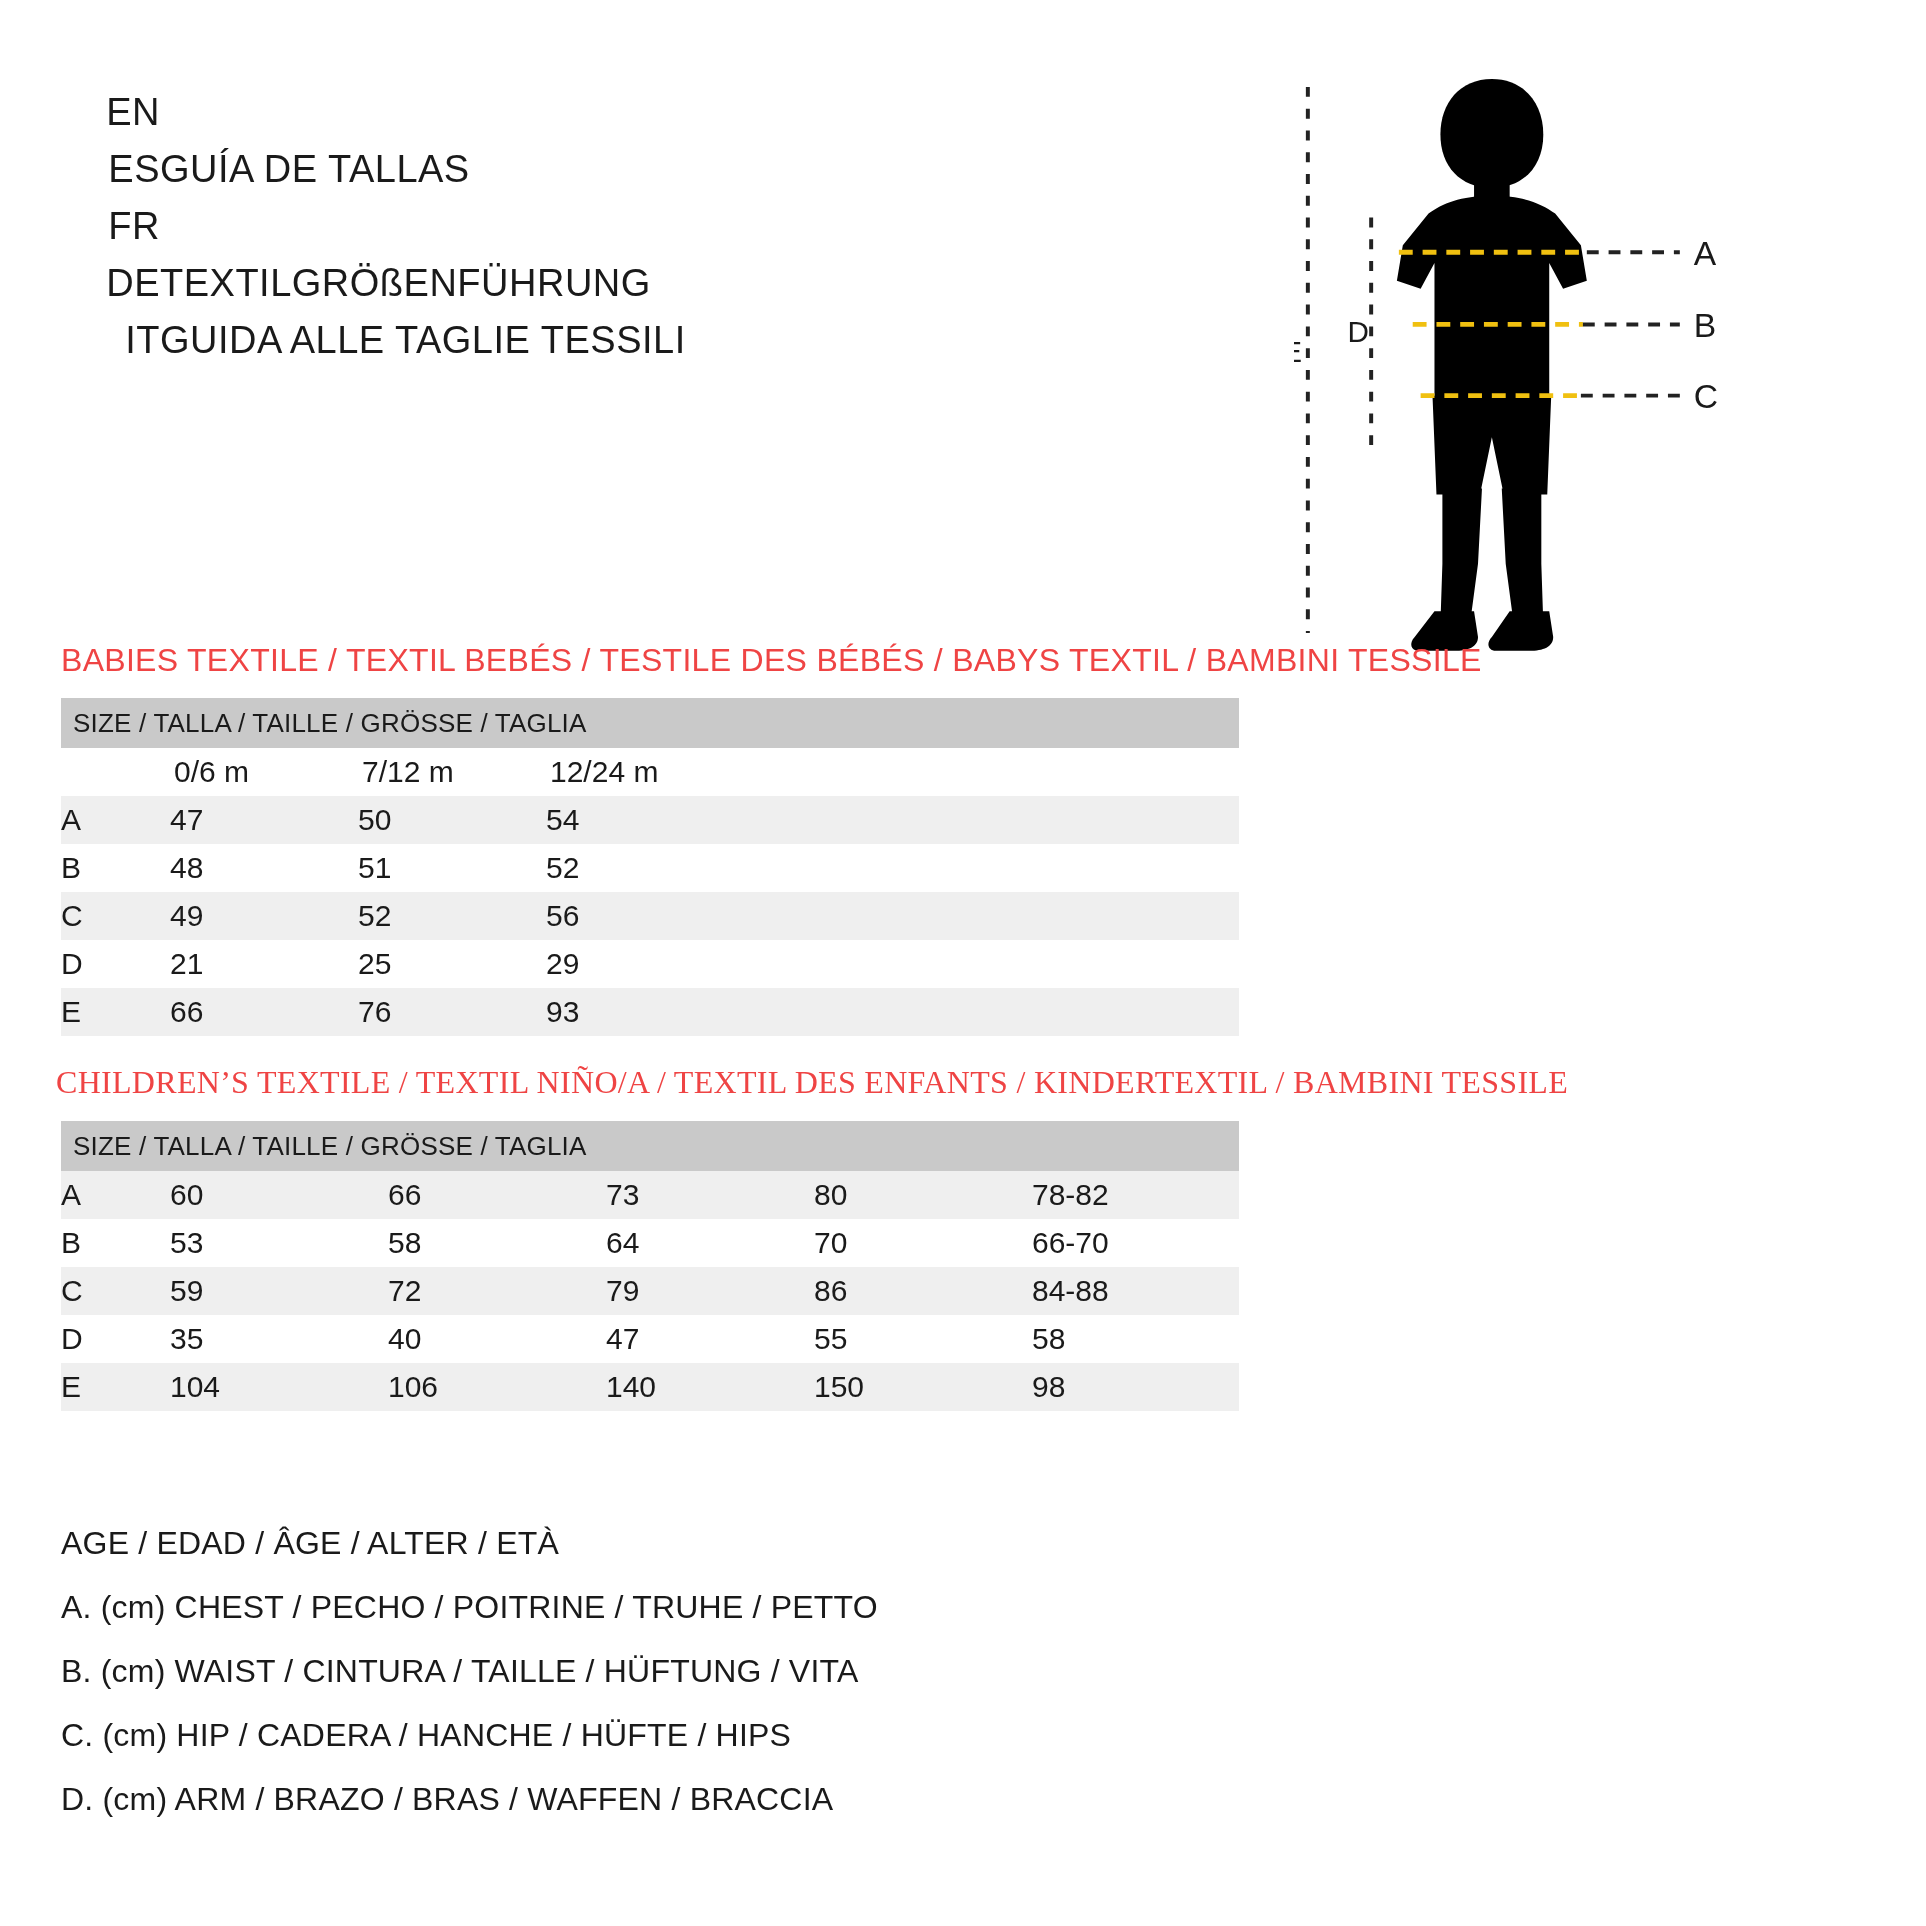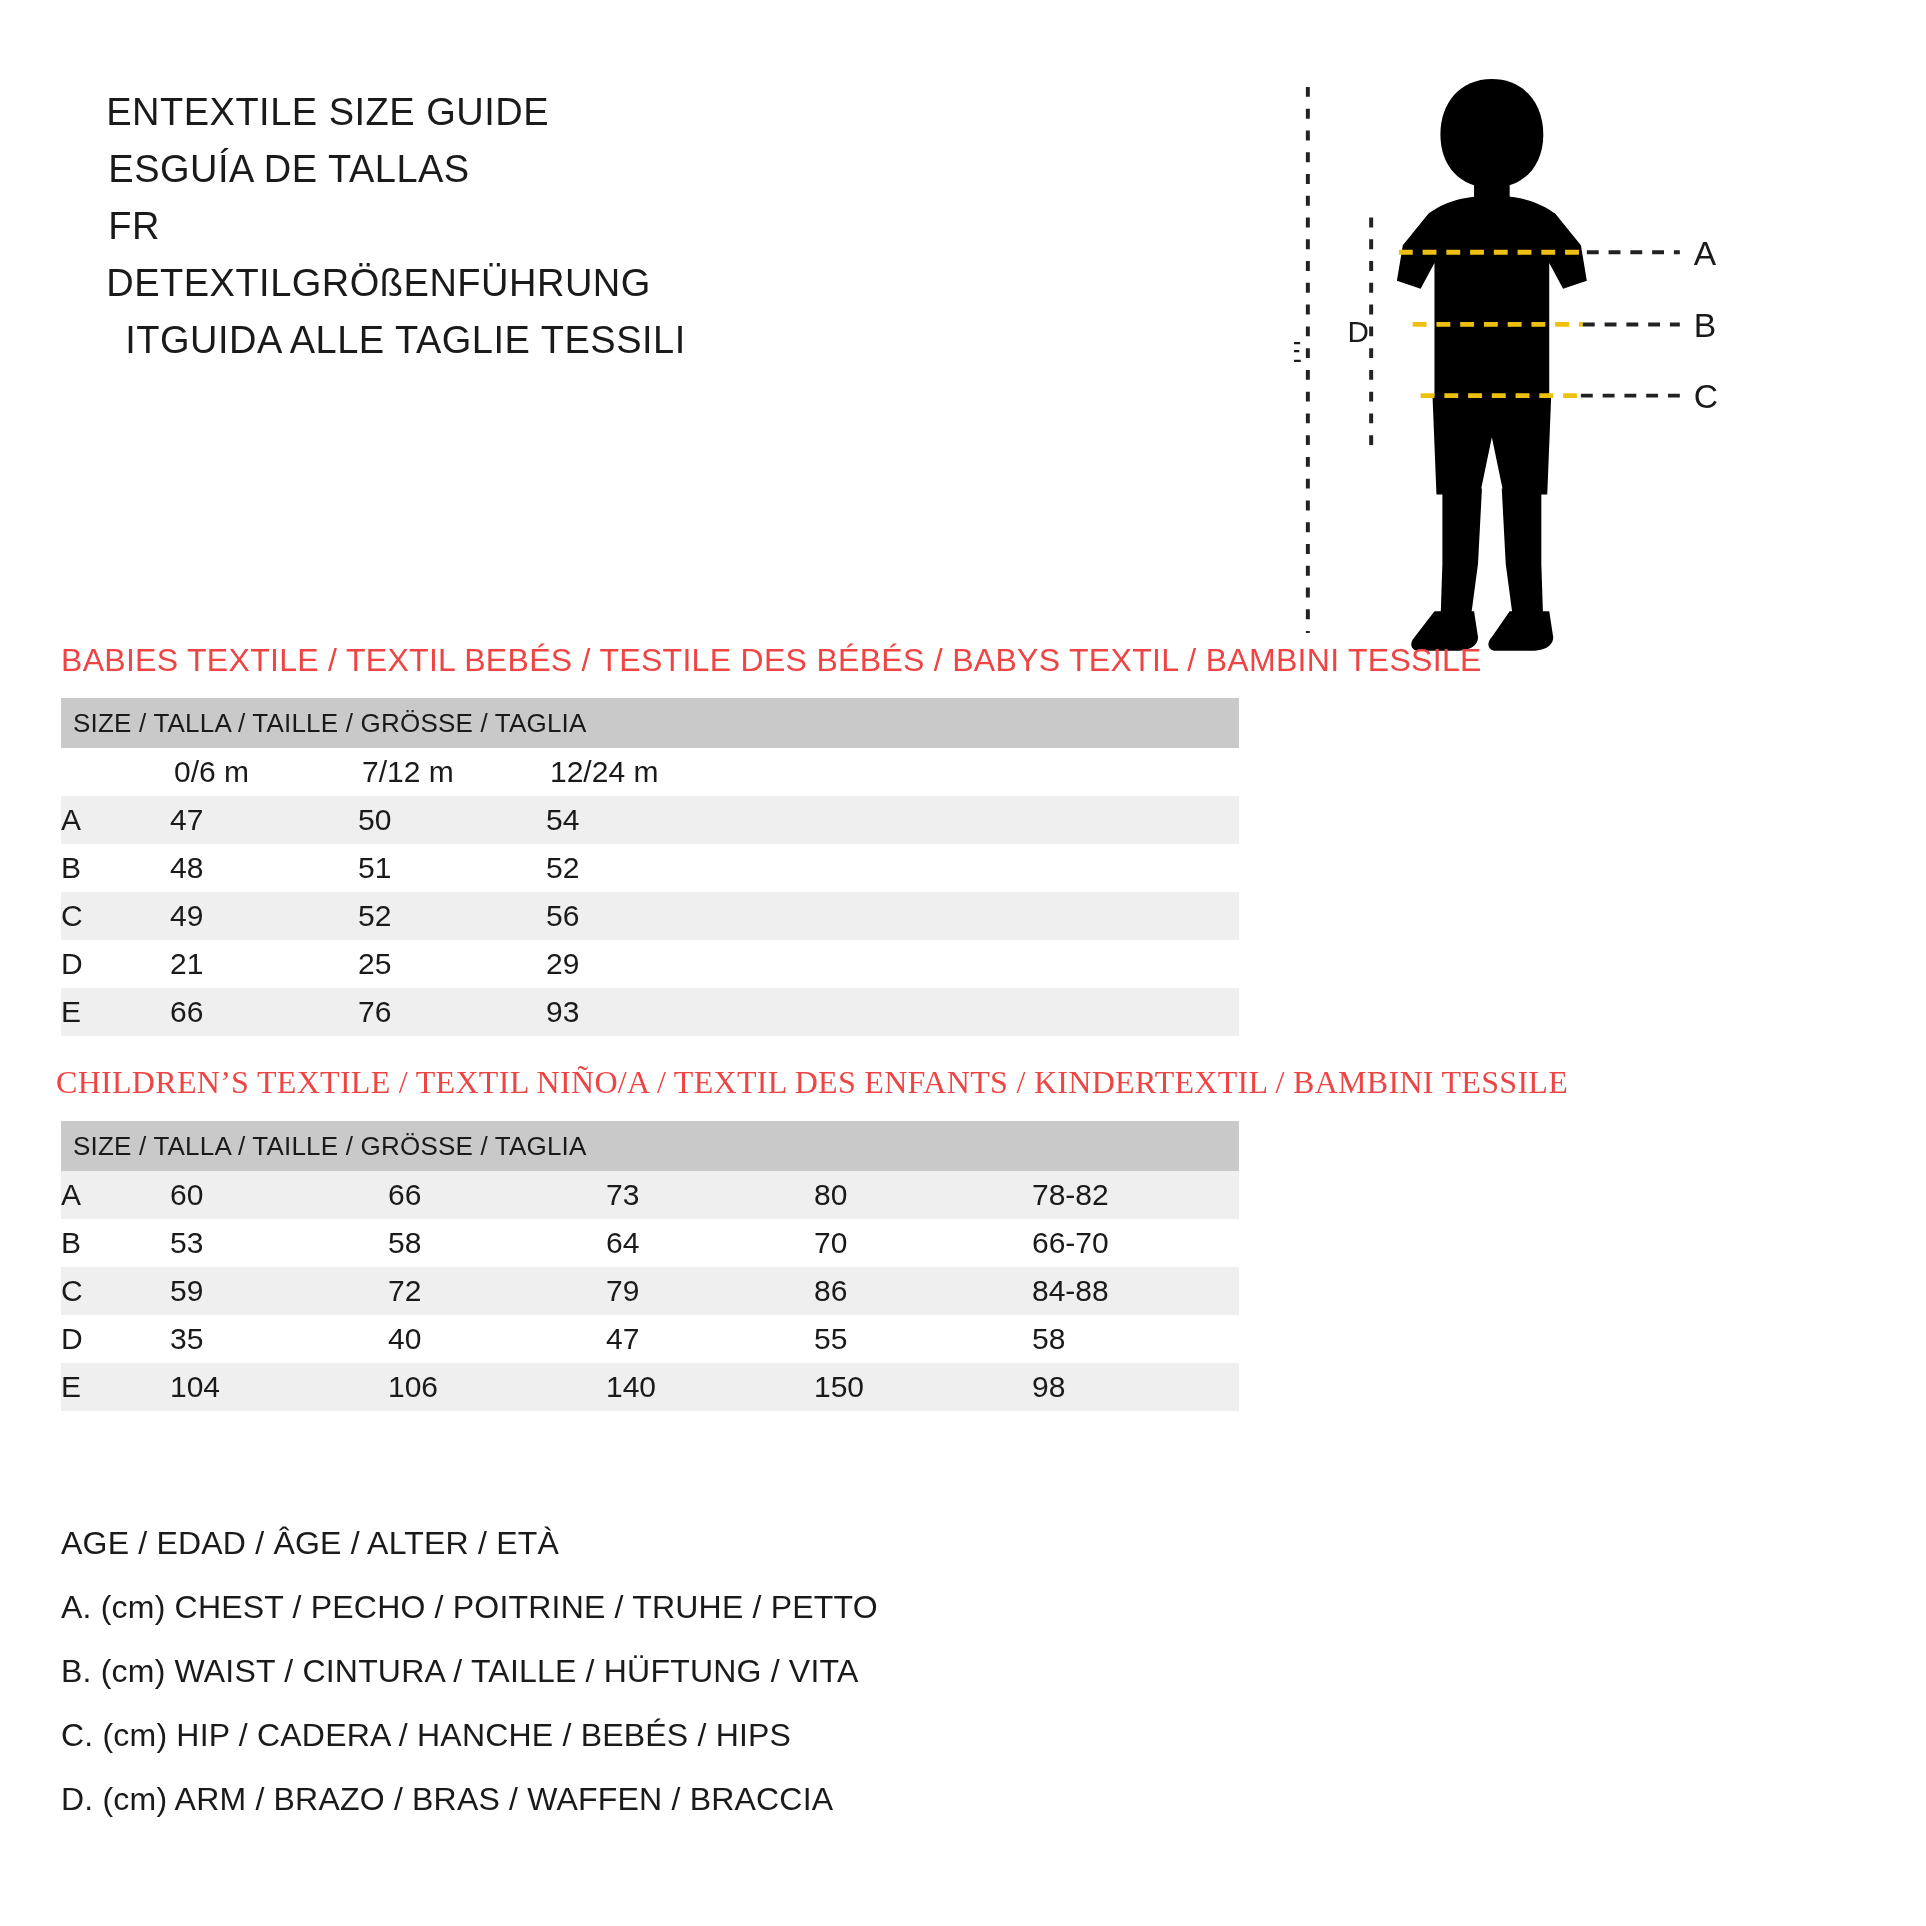--- a/index.html
+++ b/index.html
@@ -107,21 +107,20 @@
     margin-bottom: 27px;
     white-space: nowrap;
   }
 </style>
 </head>
 <body>
 
 <div class="lang-block">
   <div class="lang-row">
     <div class="lang-code">EN</div>
-    <div class="lang-text">TEXTILE SIZE GUIDE</div>
   </div>
   <div class="lang-row">
     <div class="lang-code">ES</div>
     <div class="lang-text">GUÍA DE TALLAS</div>
   </div>
   <div class="lang-row">
     <div class="lang-code">FR</div>
   </div>
   <div class="lang-row">
     <div class="lang-code">DE</div>
@@ -305,16 +304,16 @@
     <td class="cellval">150</td>
     <td class="cellval">98</td>
   </tr>
 </tbody>
   </table>
 
 <div class="legend">
   <div class="legend-item">AGE / EDAD / ÂGE / ALTER / ETÀ</div>
   <div class="legend-item">A. (cm) CHEST / PECHO / POITRINE / TRUHE / PETTO</div>
   <div class="legend-item">B. (cm) WAIST / CINTURA / TAILLE / HÜFTUNG / VITA</div>
-  <div class="legend-item">C. (cm) HIP / CADERA / HANCHE / BEBÉS / HIPS</div>
+  <div class="legend-item">C. (cm) HIP / CADERA / HANCHE / HÜFTE / HIPS</div>
   <div class="legend-item">D. (cm) ARM / BRAZO / BRAS / WAFFEN / BRACCIA</div>
 </div>
 
 
 </body></html>

